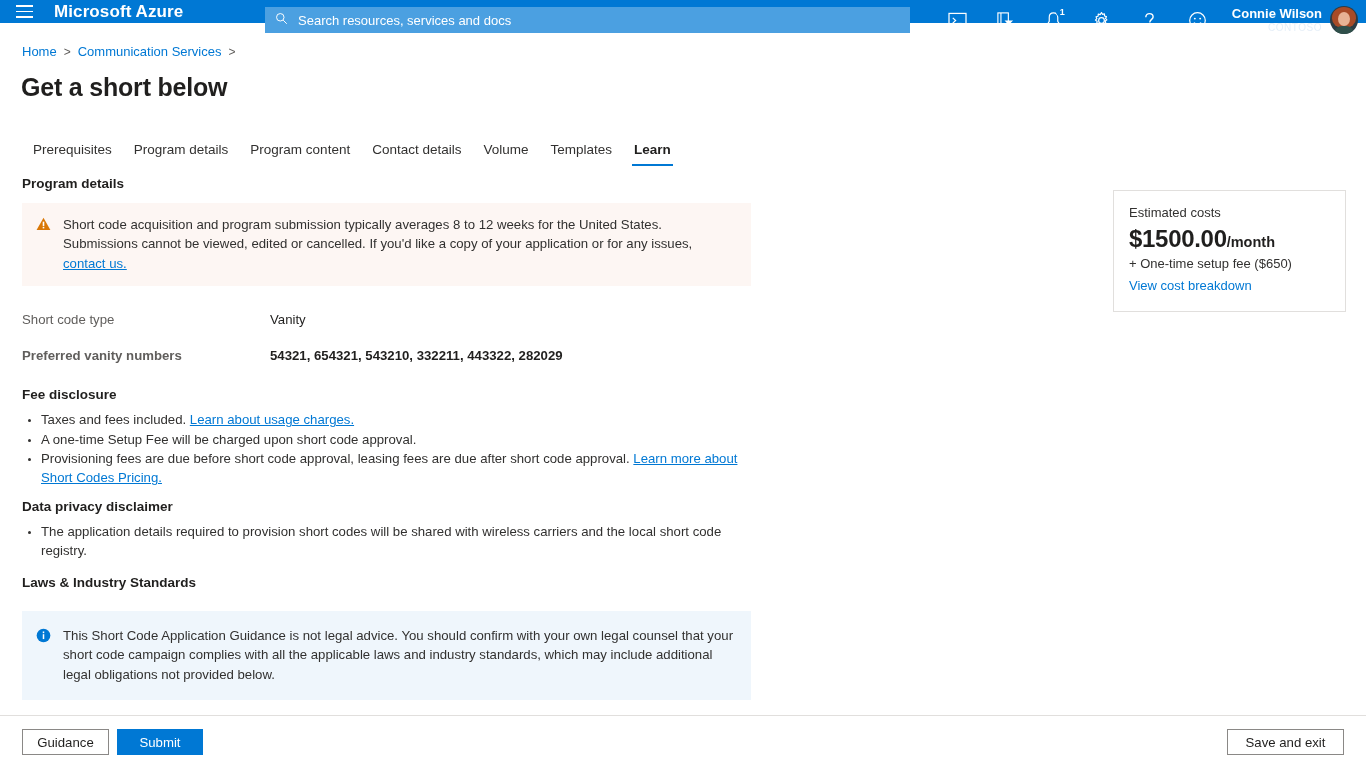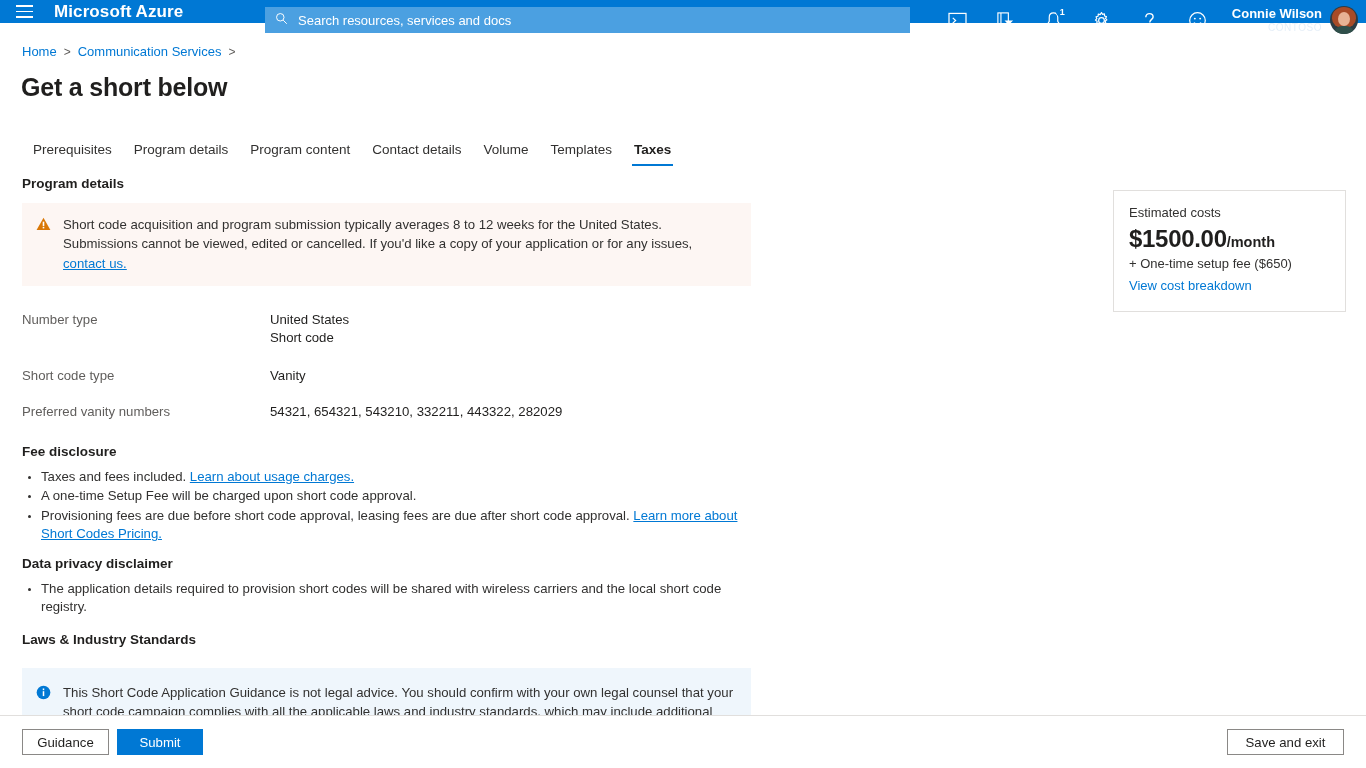--- a/index.html
+++ b/index.html
@@ -412,21 +412,21 @@
 
 <div class="pagetitle">Get a short below</div>
 
 <div class="tabs">
   <div class="tab">Prerequisites</div>
   <div class="tab">Program details</div>
   <div class="tab">Program content</div>
   <div class="tab">Contact details</div>
   <div class="tab">Volume</div>
   <div class="tab">Templates</div>
-  <div class="tab active">Taxes</div>
+  <div class="tab active">Learn</div>
 </div>
 
 <div class="content">
 
   <div class="sectionhead">Program details</div>
 
   <div class="banner warn">
     <span class="bicon">
       <svg width="15" height="14" viewBox="0 0 16 15">
         <path d="M8 .9 L15.4 13.9 L.6 13.9 Z" fill="#d97706"></path>
@@ -434,32 +434,27 @@
         <rect x="7.15" y="10.5" width="1.7" height="1.7" fill="#ffffff"></rect>
       </svg>
     </span>
     <div class="btext">
       <span>Short code acquisition and program submission typically averages 8 to 12 weeks for the United States. Submissions cannot be viewed, edited or cancelled. If you'd like a copy of your application or for any issues, </span><span class="inlinelink">contact us.</span>
     </div>
   </div>
 
   <div style="height:25px"></div>
 
-  <div class="kvrow" style="margin-bottom:20px;">
-    <div class="kvkey">Number type</div>
-    <div class="kvval" style="white-space:pre-line;">United States
-Short code</div>
-  </div>
 
   <div class="kvrow" style="margin-bottom:18px;">
     <div class="kvkey">Short code type</div>
     <div class="kvval">Vanity</div>
   </div>
 
-  <div class="kvrow" style="margin-bottom:22px;">
+  <div class="kvrow" style="margin-bottom:22px;font-weight:bold;">
     <div class="kvkey">Preferred vanity numbers</div>
     <div class="kvval">54321, 654321, 543210, 332211, 443322, 282029</div>
   </div>
 
   <div class="sectionhead" style="margin-bottom:9px;">Fee disclosure</div>
 
   <ul class="bullets">
     <li>
       <span>Taxes and fees included. </span><span class="inlinelink">Learn about usage charges.</span>
     </li>

